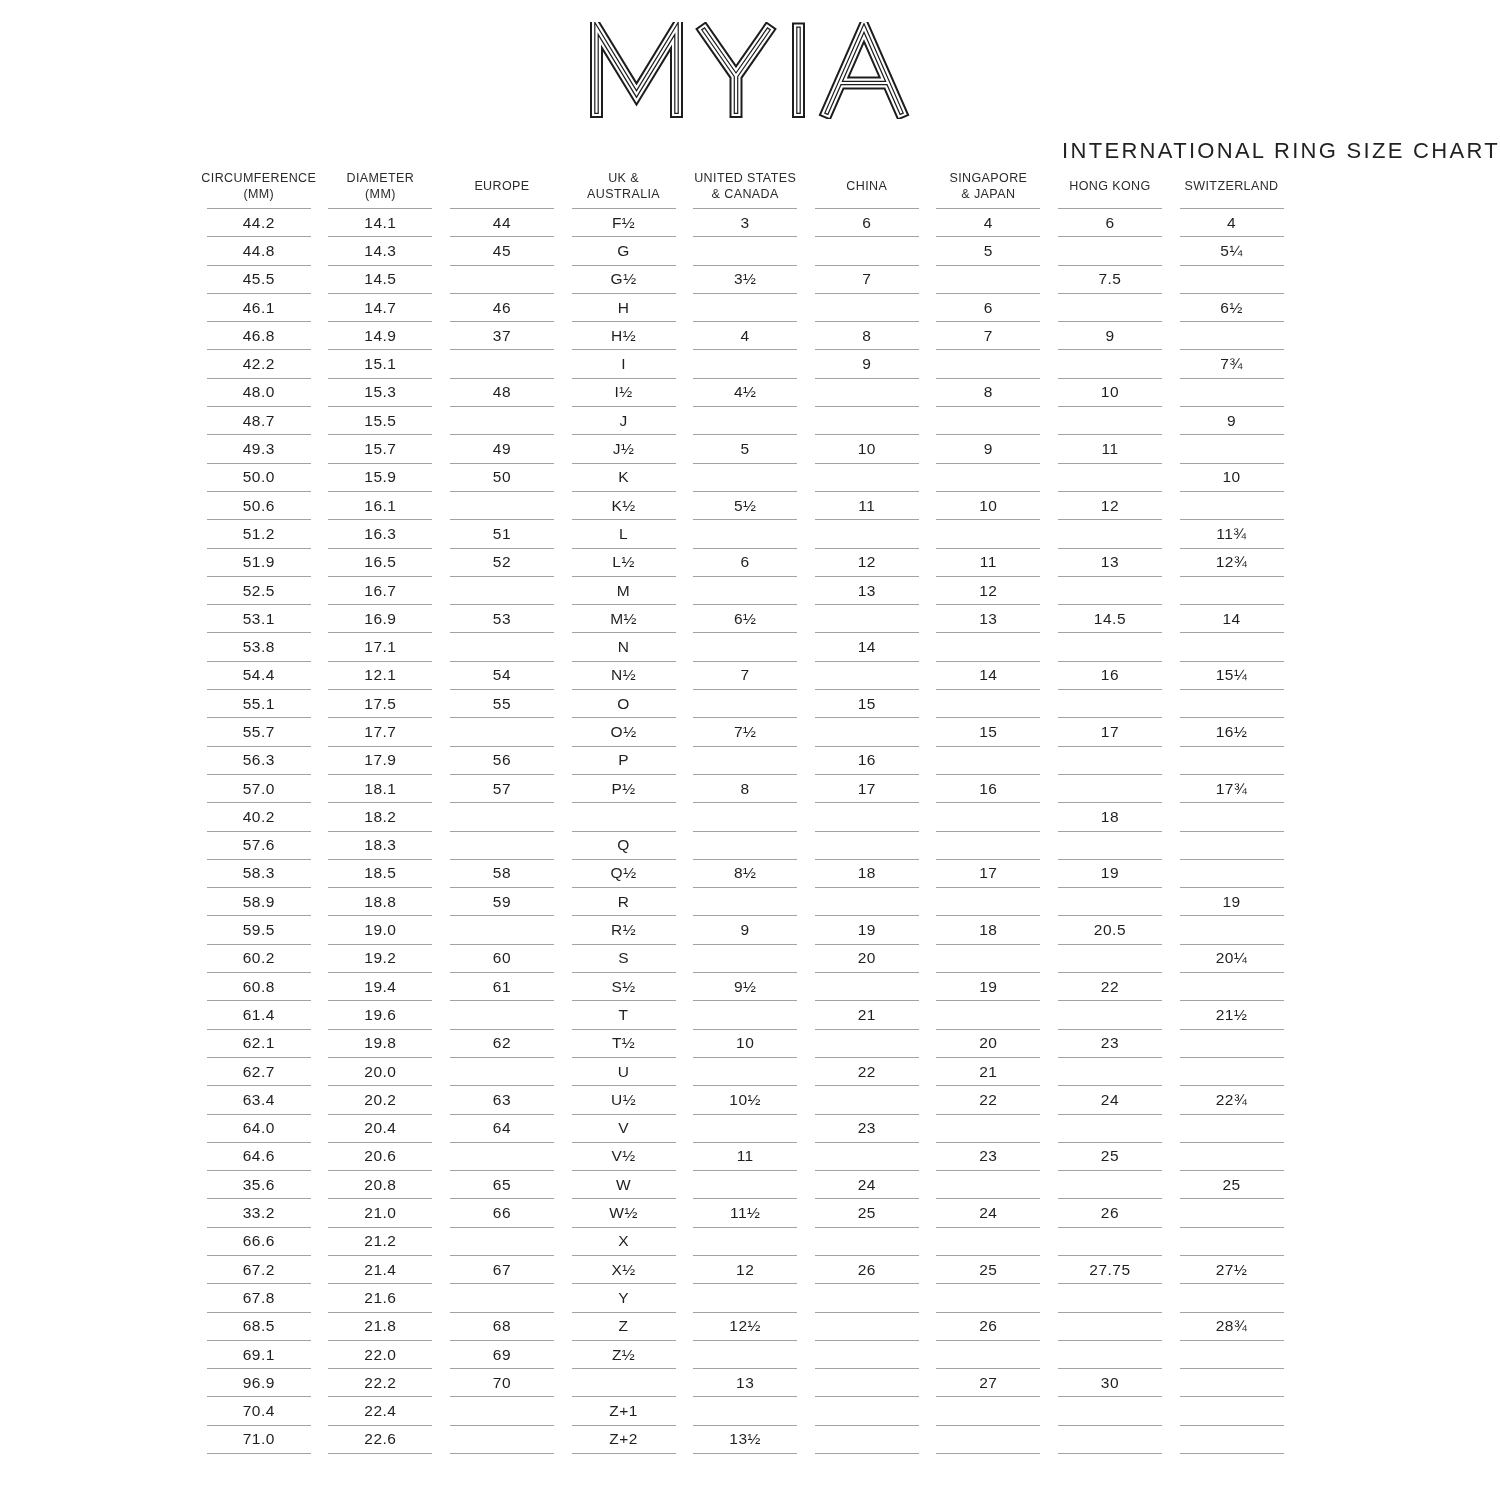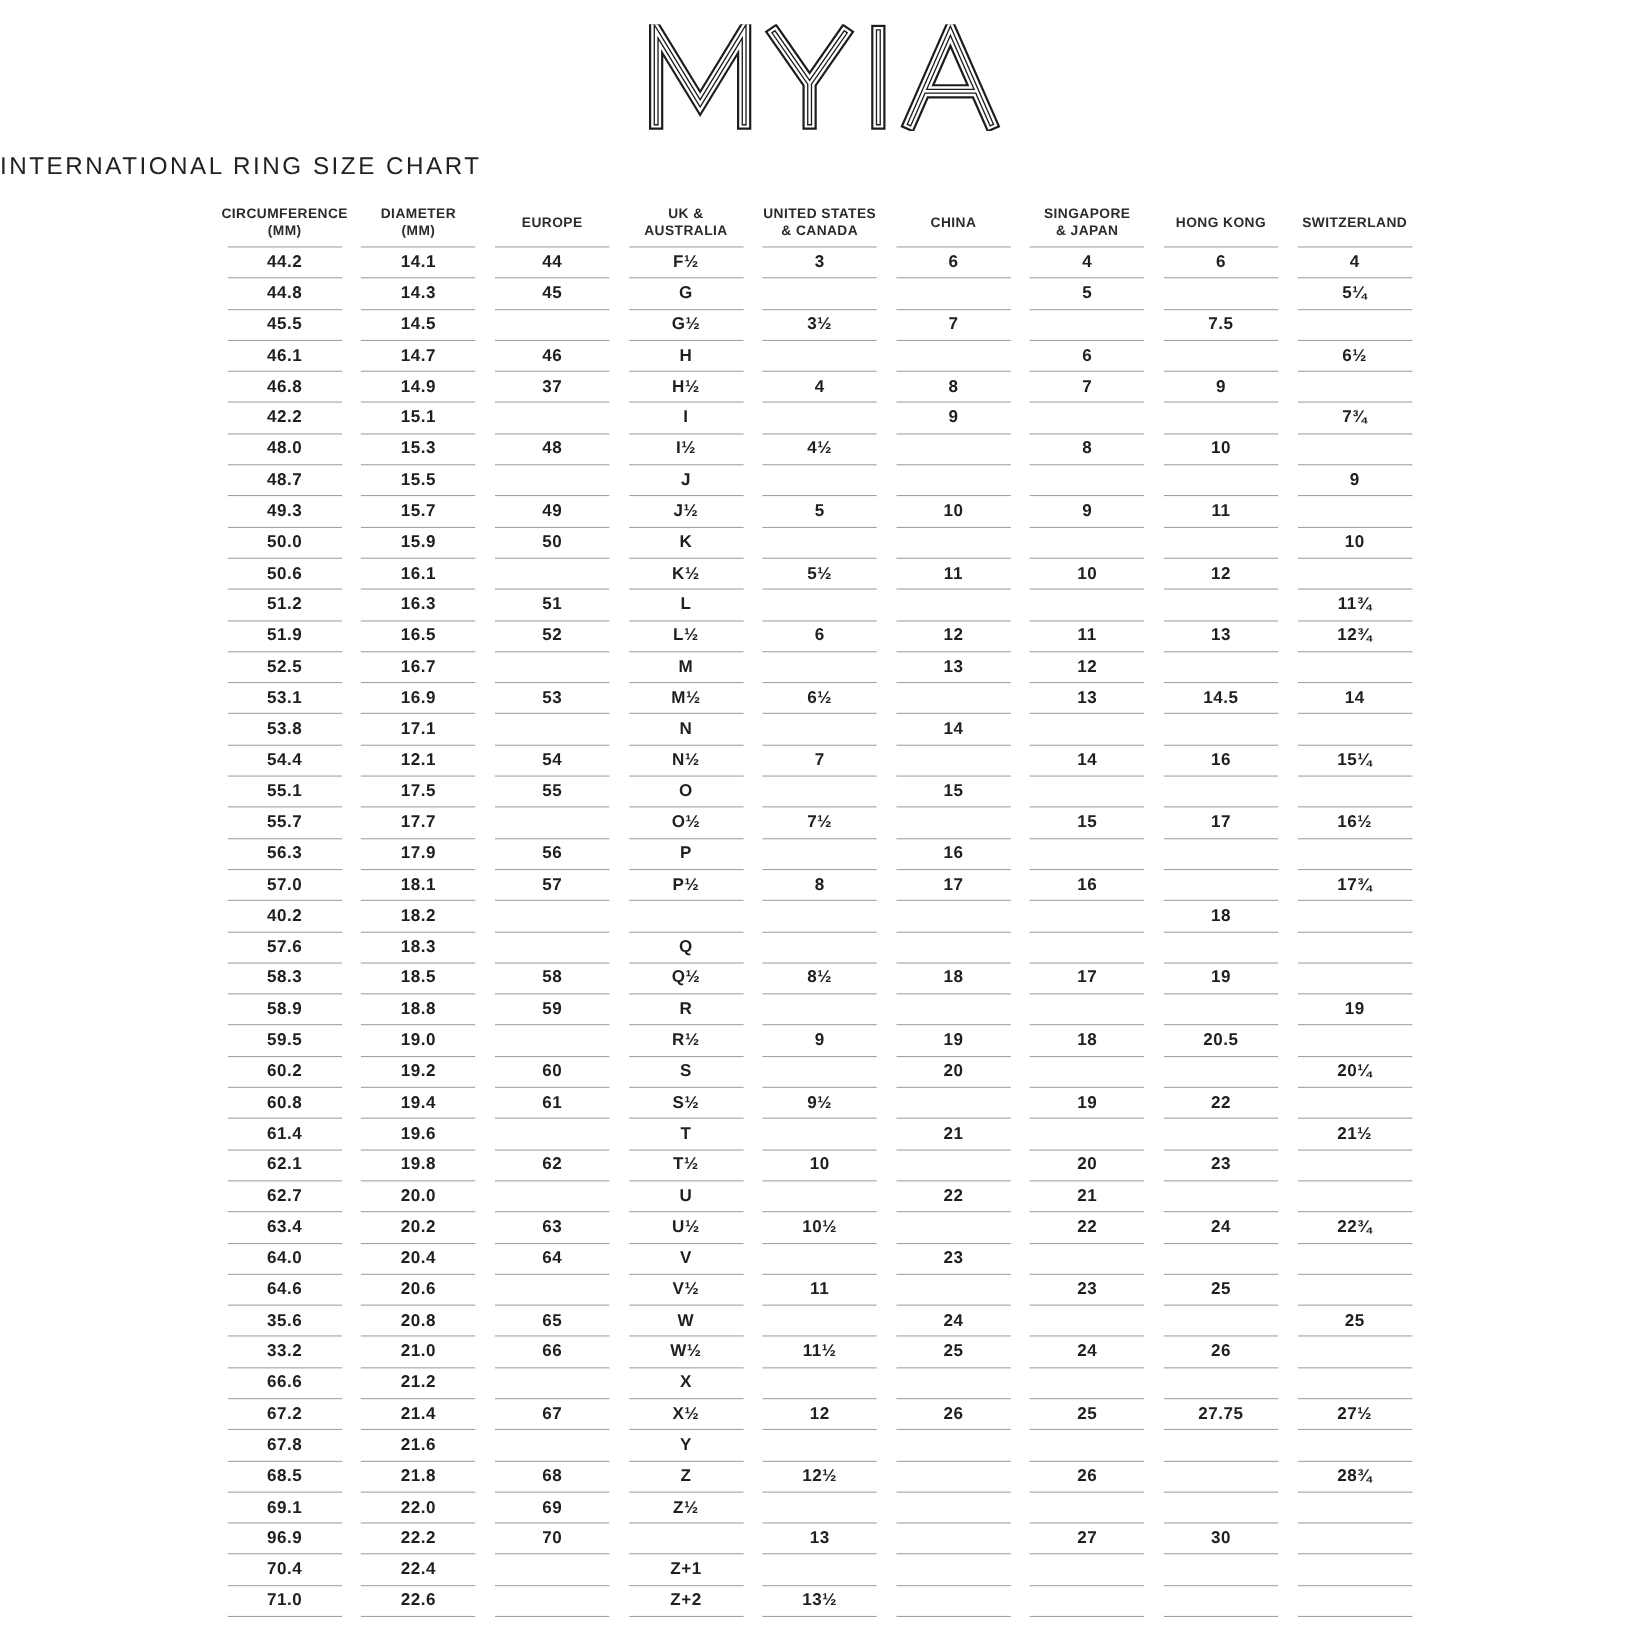--- a/index.html
+++ b/index.html
@@ -17,35 +17,34 @@
     left: 590px;
     top: 22px;
     width: 320px;
     height: 97px;
   }
   .title {
     position: absolute;
     top: 138px;
     left: 0;
     width: 100%;
-    text-align: left;
+    text-align: right;
     font-size: 22px;
     letter-spacing: 2.3px;
     color: #222222;
     white-space: nowrap;
   }
   .table {
     position: absolute;
     left: 198px;
-    top: 180px;
+    top: 164px;
     display: grid;
     grid-template-columns: repeat(9, 121.6px);
     grid-template-rows: 45px;
     grid-auto-rows: 28.3px;
-    font-weight: bold;
   }
   .hcell {
     width: 104px;
     margin: 0 auto;
     display: flex;
     flex-direction: column;
     justify-content: center;
     align-items: center;
     text-align: center;
     font-size: 12.5px;

